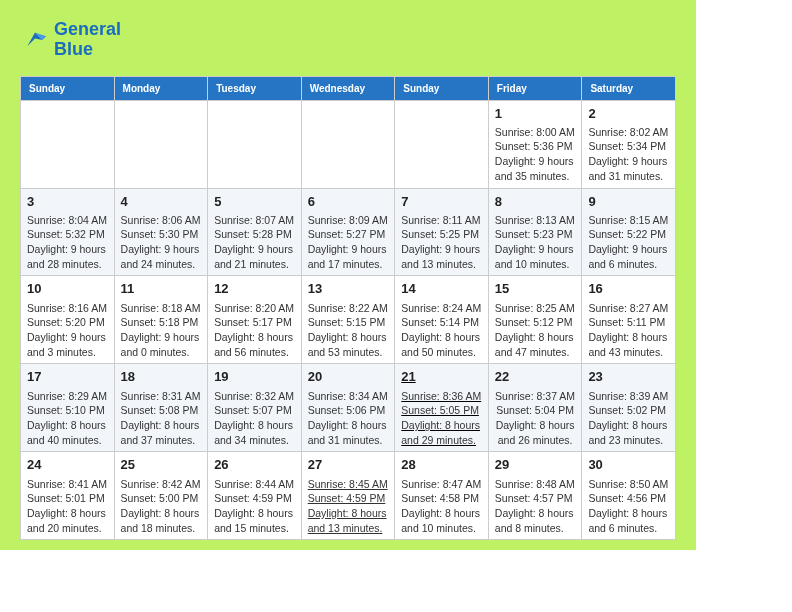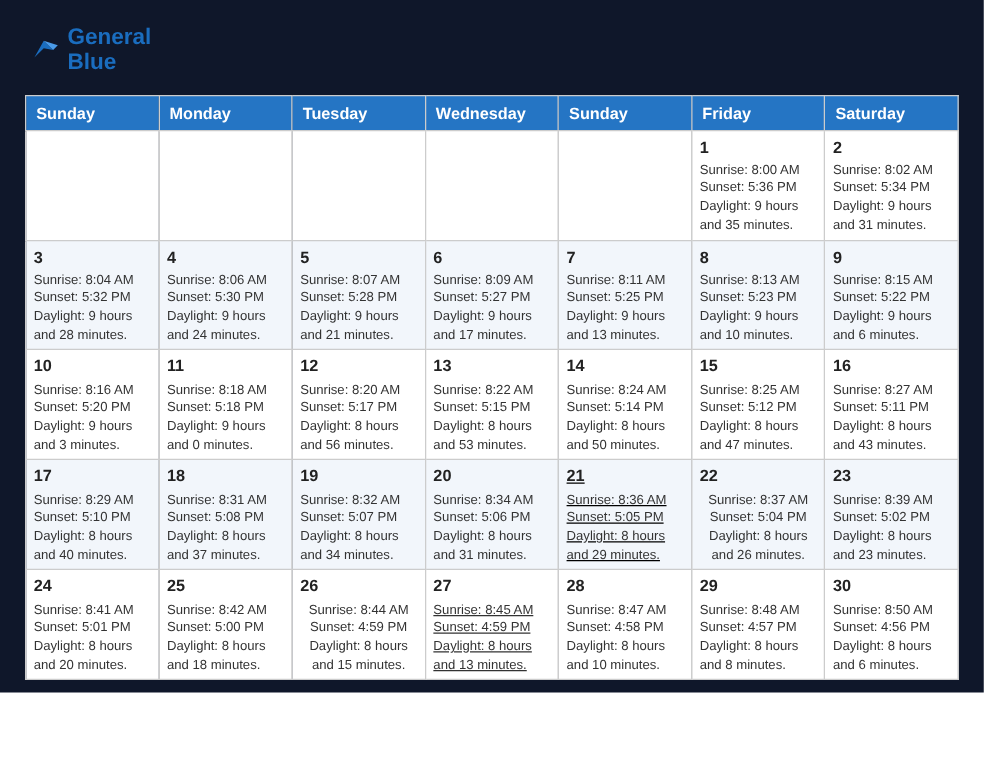--- a/index.html
+++ b/index.html
@@ -4,22 +4,22 @@
   <style>
     * { box-sizing: border-box; margin: 0; padding: 0; }
     body {
       font-family: Arial, sans-serif;
       background: #fff;
       width: 792px;
       min-height: 612px;
       padding: 0;
     }
     .page {
-      width: 787px;
-      background: #0f172a;
+      width: 696px;
+      background: #bef264;
       padding: 20px 20px 10px 20px;
     }
     .header {
       display: flex;
       justify-content: space-between;
       align-items: flex-start;
       margin-bottom: 16px;
     }
     .logo {
       display: flex;
@@ -42,21 +42,21 @@
       font-size: 16px;
       color: #555;
     }
     .calendar {
       width: 100%;
       border-collapse: collapse;
     }
     .calendar th {
       background: #2575c4;
       color: #fff;
-      font-size: 13px;
+      font-size: 10px;
       font-weight: bold;
       padding: 6px 8px;
       text-align: left;
       border: 1px solid #ccc;
     }
     .calendar td {
       vertical-align: top;
       border: 1px solid #ccc;
       padding: 4px 6px;
       width: calc(100% / 7);
@@ -306,21 +306,21 @@
           </td>
           <td>
             <span class="day-number">25</span>
             <div class="day-info" style="white-space: pre-line;">Sunrise: 8:42 AM
 Sunset: 5:00 PM
 Daylight: 8 hours
 and 18 minutes.</div>
           </td>
           <td>
             <span class="day-number">26</span>
-            <div class="day-info" style="white-space: pre-line; text-align: center;">Sunrise: 8:44 AM
+            <div class="day-info" style="white-space: pre-line;">Sunrise: 8:44 AM
 Sunset: 4:59 PM
 Daylight: 8 hours
 and 15 minutes.</div>
           </td>
           <td>
             <span class="day-number">27</span>
             <div class="day-info" style="white-space: pre-line; text-decoration: underline;">Sunrise: 8:45 AM
 Sunset: 4:59 PM
 Daylight: 8 hours
 and 13 minutes.</div>

